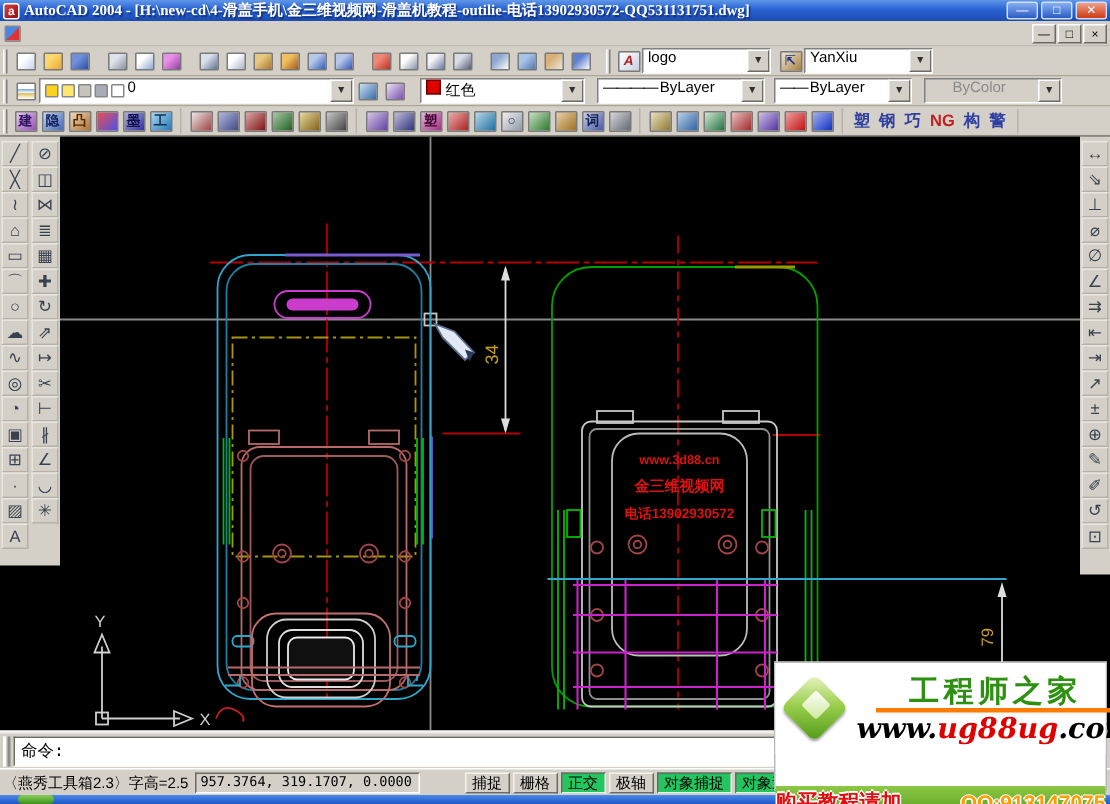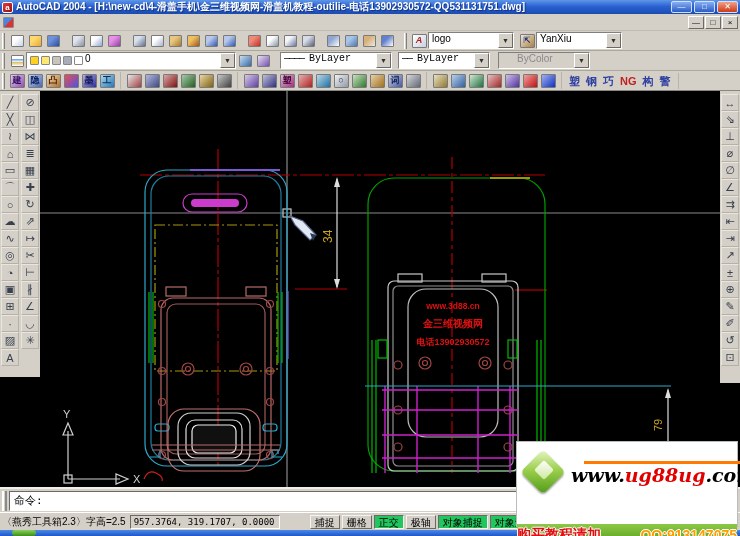--- a/index.html
+++ b/index.html
@@ -8,21 +8,21 @@
        font-family:"Liberation Sans","DejaVu Sans",sans-serif;font-size:11px;color:#000;}
 
   
   .titlebar{position:absolute;left:0;top:0;width:740px;height:14px;
     background:linear-gradient(180deg,#5f97e8 0%,#2a62d4 45%,#1b4cb0 100%);
     display:flex;align-items:center;padding:0 2px;color:#fff;}
   .appicon{width:11px;height:11px;background:linear-gradient(135deg,#e83838,#901010);
     border:1px solid #fff;border-radius:2px;margin-right:3px;flex:none;
     color:#fff;font-size:8px;line-height:9px;text-align:center;font-weight:bold;}
   .title-text{font-size:10px;font-weight:bold;white-space:nowrap;overflow:hidden;
-    text-shadow:1px 1px 1px #10307a;flex:1;}
+    text-shadow:1px 1px 1px #10307a;flex:1;font-family:Liberation Serif, serif;}
   .winbtns{display:flex;gap:2px;flex:none;margin-left:4px;}
   .wbtn{width:21px;height:12px;border-radius:2px;border:1px solid #cfe0ff;
     background:linear-gradient(180deg,#86aef2,#2c5cc4);color:#fff;font-size:8px;
     line-height:10px;text-align:center;}
   .wbtn.close{background:linear-gradient(180deg,#f0a088,#cc3a14);}
 
   
   .menubar{position:absolute;left:0;top:14px;width:740px;height:17px;background:#d4d0c8;
     display:flex;align-items:center;border-bottom:1px solid #c0bcb4;padding:0 2px;}
   .docicon{width:11px;height:11px;margin:0 4px 0 1px;flex:none;
@@ -46,21 +46,21 @@
   .tb-group{display:flex;align-items:center;margin-right:4px;padding-right:4px;
     border-right:1px solid #b8b4ac;}
   .txtbtn{padding:0 3px;font-size:11px;font-weight:bold;height:16px;line-height:16px;}
   .combo{display:flex;height:17px;background:#fff;
     border:1px solid;border-color:#808080 #fff #fff #808080;font-size:10px;flex:none;
     padding-left:3px;overflow:hidden;}
   .combo .arr{margin-left:auto;width:15px;height:15px;background:#d4d0c8;flex:none;
     border:1px solid;border-color:#fff #6d6a65 #6d6a65 #fff;font-size:7px;line-height:13px;text-align:center;color:#303030;}
   .combo.gray{background:#d4d0c8;color:#8a8a8a;}
   .mini{width:9px;height:9px;border:1px solid #888;margin-right:2px;flex:none;border-radius:1px;}
-  .lineglyph{flex:1;color:#000;letter-spacing:-1px;font-size:10px;white-space:nowrap;overflow:hidden;font-family:Liberation Mono, monospace;}
+  .lineglyph{flex:1;color:#000;letter-spacing:-1px;font-size:10px;white-space:nowrap;overflow:hidden;}
   .swatch{width:10px;height:10px;background:#e00000;border:1px solid #600;margin-right:3px;flex:none;}
 
   
   .mid{position:absolute;left:0;top:91px;width:740px;height:396px;background:#000;}
   .palette{position:absolute;background:#d4d0c8;display:flex;padding-top:3px;}
   .palette.left{left:0;top:0;width:40px;height:286px;gap:0;}
   .palette.right{right:0;top:0;width:20px;height:292px;flex-direction:column;align-items:center;}
   .pcol{display:flex;flex-direction:column;width:20px;align-items:center;}
   .pcell{width:18px;height:17px;display:flex;align-items:center;justify-content:center;
     font-size:11px;color:#39404f;border:1px solid;border-color:#e9e6e0 #b5b1a8 #b5b1a8 #e9e6e0;
@@ -238,20 +238,25 @@
         </span>
       <span>0</span>
       <span class="arr">▼</span>
     </div>
     <div class="tbi">
       <div class="chip" style="background:linear-gradient(135deg,#c8dff0,#3868a8)"></div>
     </div>
     <div class="tbi">
       <div class="chip" style="background:linear-gradient(135deg,#e8e0f0,#7850b0)"></div>
     </div>
+    <div class="combo" style="width:110px;margin-left:8px;">
+      <span class="swatch"></span>
+      <span>红色</span>
+      <span class="arr">▼</span>
+    </div>
     <div class="combo" style="width:112px;margin-left:8px;">
       <span class="lineglyph">————&nbsp;<span style="letter-spacing:0">ByLayer</span></span>
       <span class="arr">▼</span>
     </div>
     <div class="combo" style="width:92px;margin-left:6px;">
       <span class="lineglyph">——&nbsp;<span style="letter-spacing:0">ByLayer</span></span>
       <span class="arr">▼</span>
     </div>
     <div class="combo gray" style="width:92px;margin-left:8px;padding-left:18px;">
       <span>ByColor</span>
@@ -590,20 +595,21 @@
     <div class="starthint"></div>
   </div>
 
   <div class="watermark">
     <div class="wm-top">
       <div class="wm-logo">
         <div class="wm-diamond"></div>
         <div class="wm-fold"></div>
       </div>
       <div class="wm-right">
+        <div class="wm-title">工程师之家</div>
         <div class="wm-rule"></div>
         <div class="wm-url"><span class="b">www.</span><span class="r">ug88ug</span><span class="b">.com</span></div>
       </div>
     </div>
     <div class="wm-strip">
       <span class="promo1">购买教程请加</span>
       <span class="promo2">QQ:913147075</span>
     </div>
     <div class="wm-bottom"></div>
   </div>

